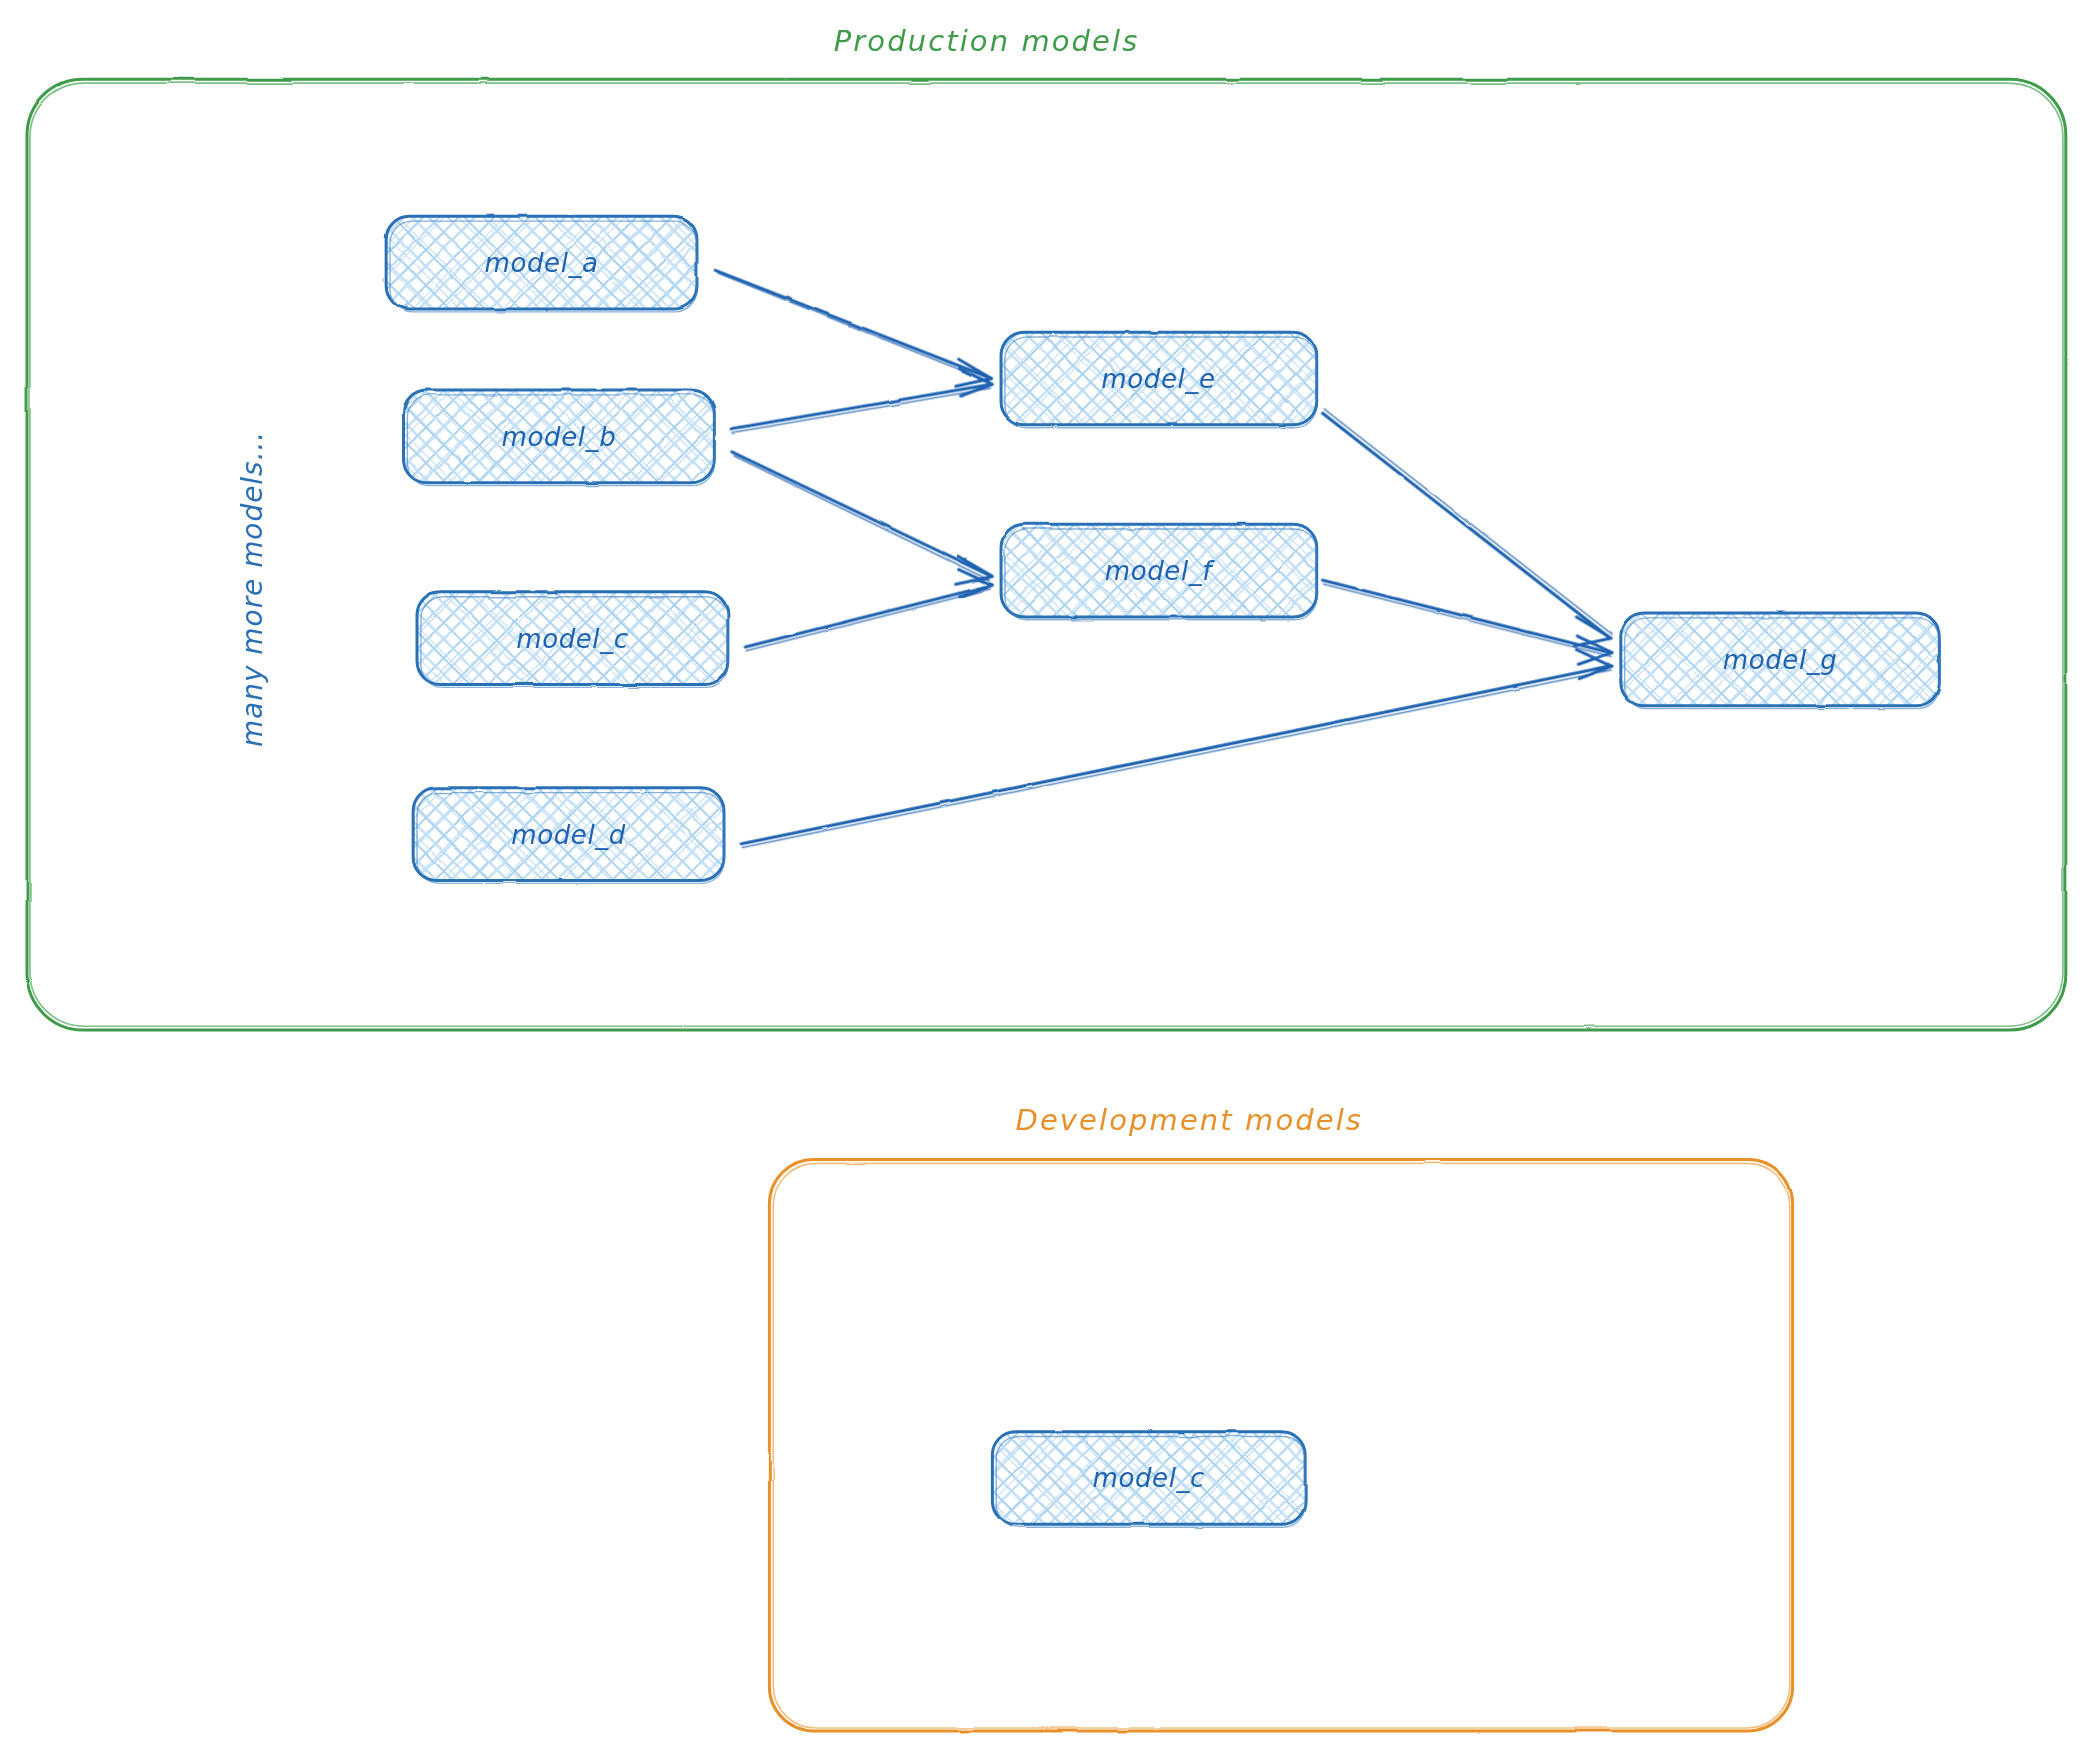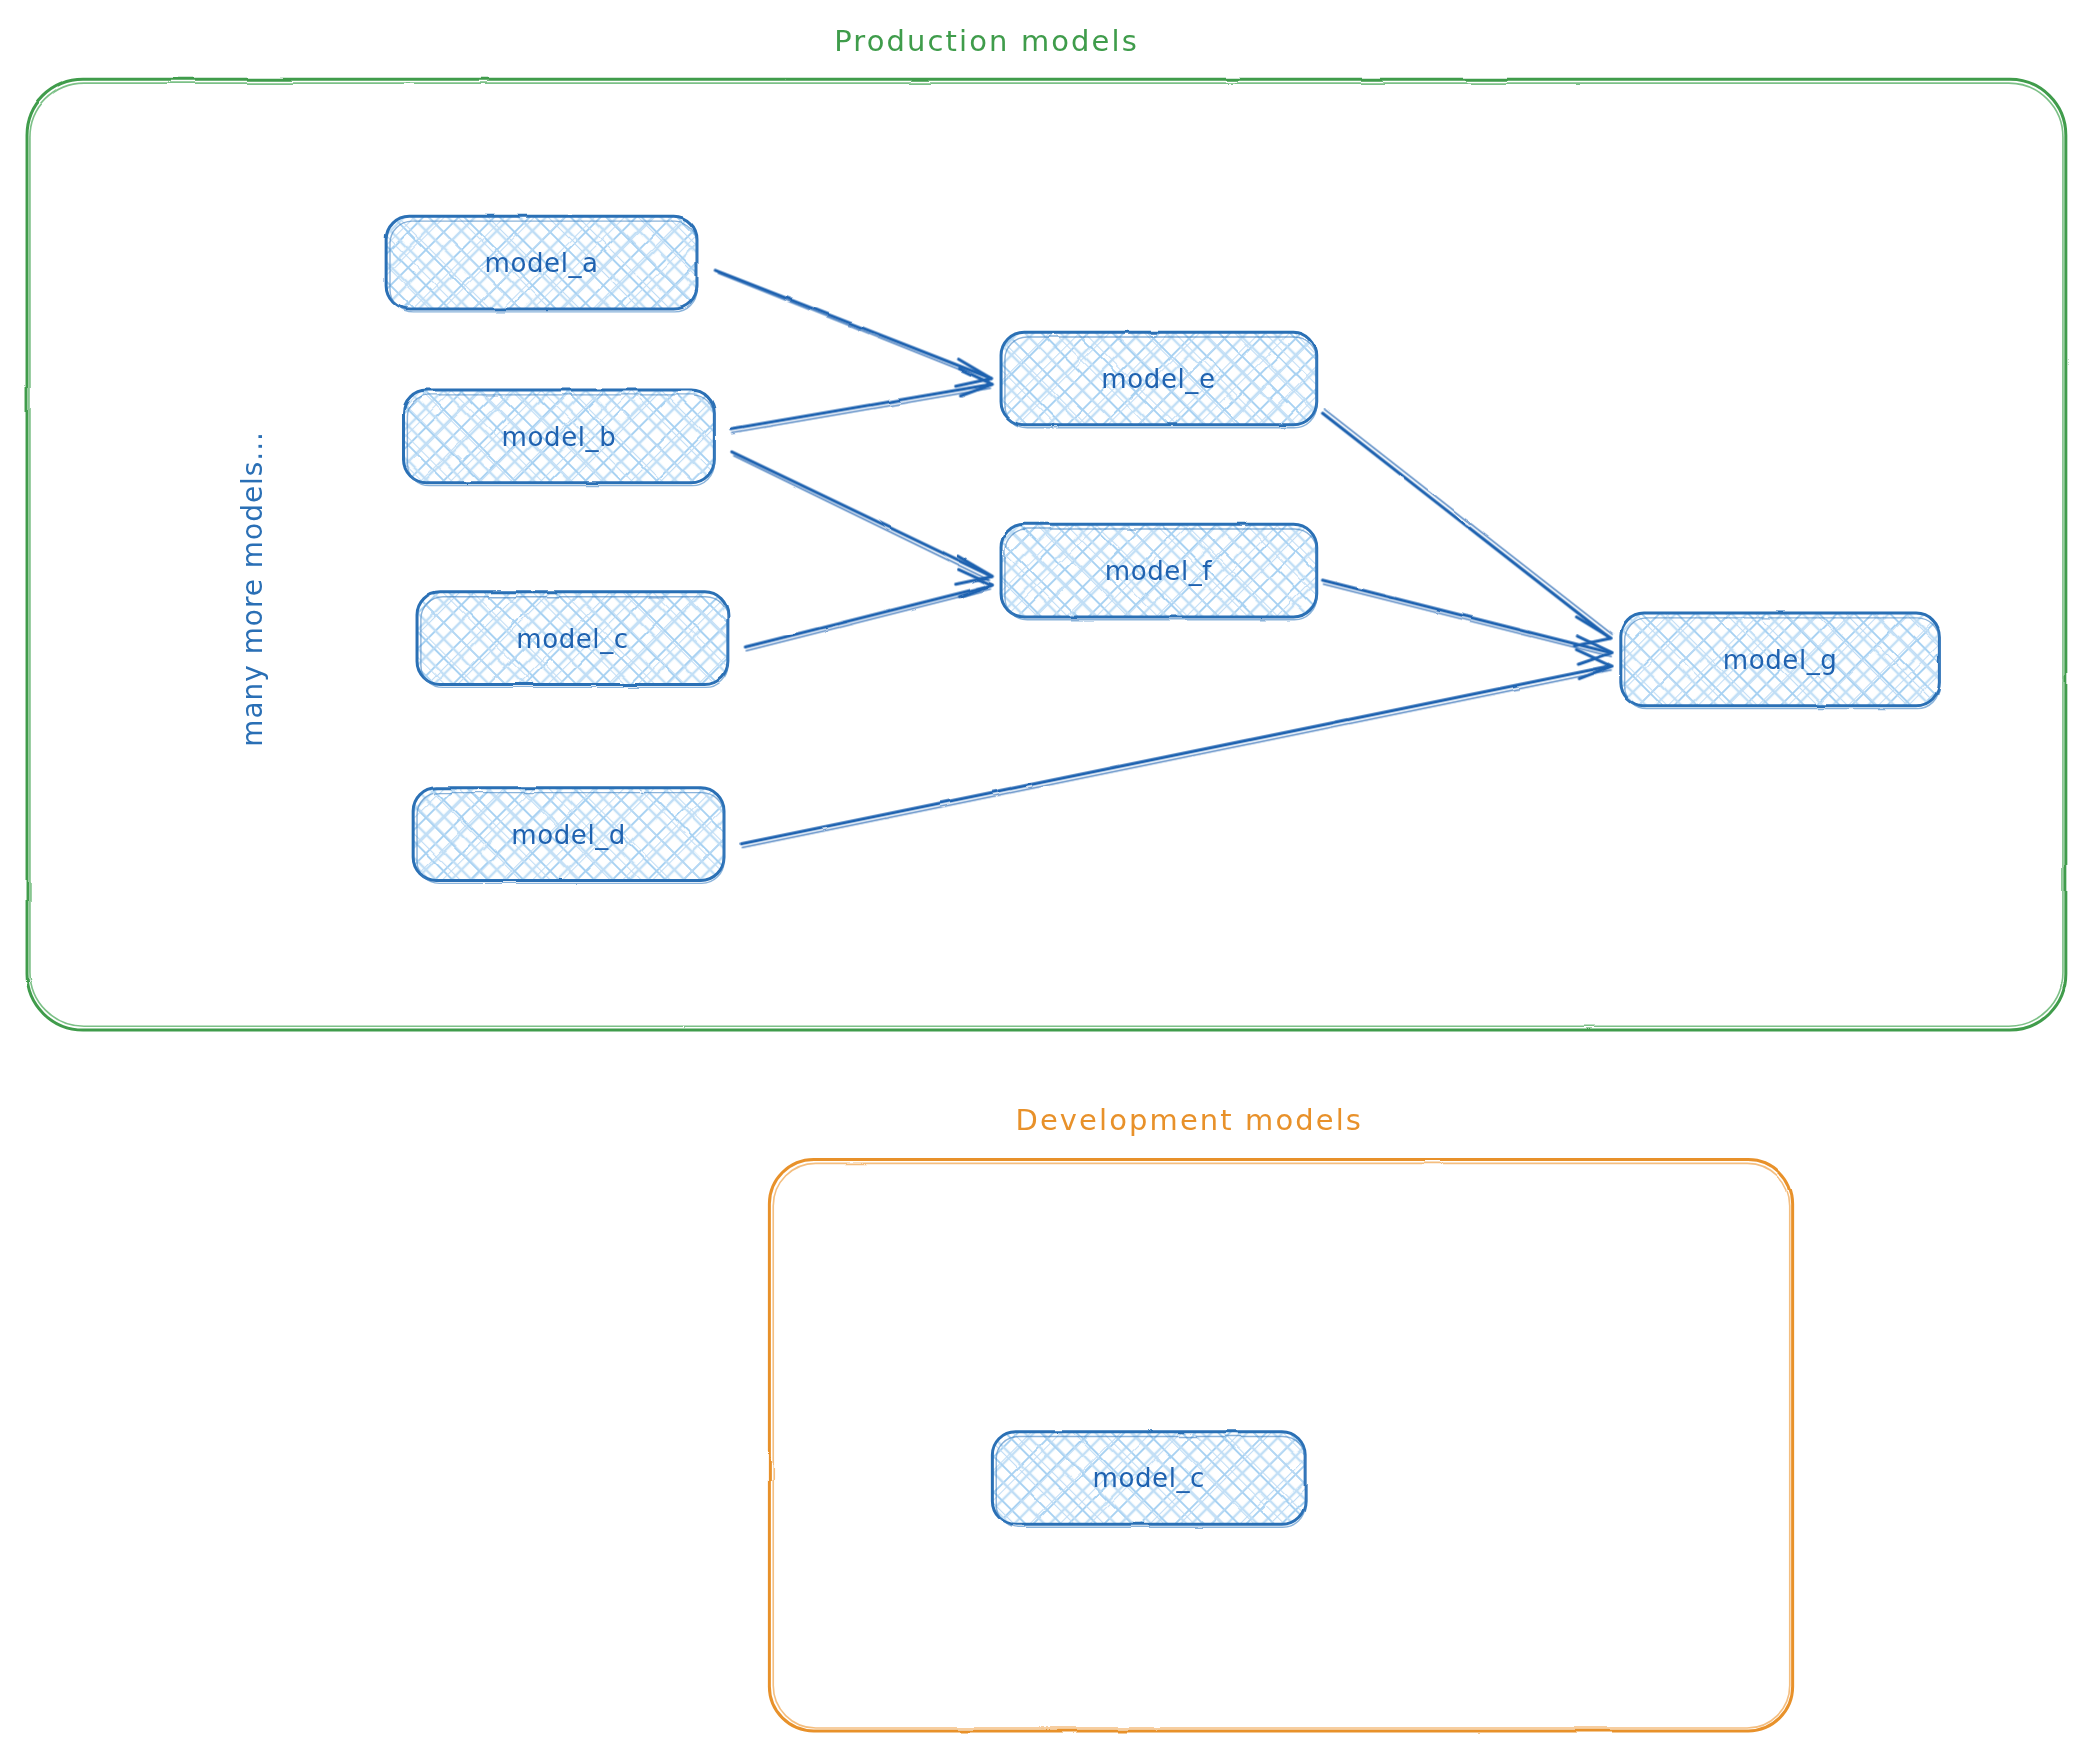--- a/index.html
+++ b/index.html
@@ -12,20 +12,21 @@
     font-family: "DejaVu Sans", sans-serif;
     width: 2089px;
     height: 1759px;
     overflow: hidden;
   }
   #canvas {
     position: relative;
     width: 2089px;
     height: 1759px;
     background: #ffffff;
+    font-style: italic;
   }
   #diagram {
     position: absolute;
     top: 0;
     left: 0;
     width: 2089px;
     height: 1759px;
   }
   .grp-title {
     font-family: "DejaVu Sans", sans-serif;

